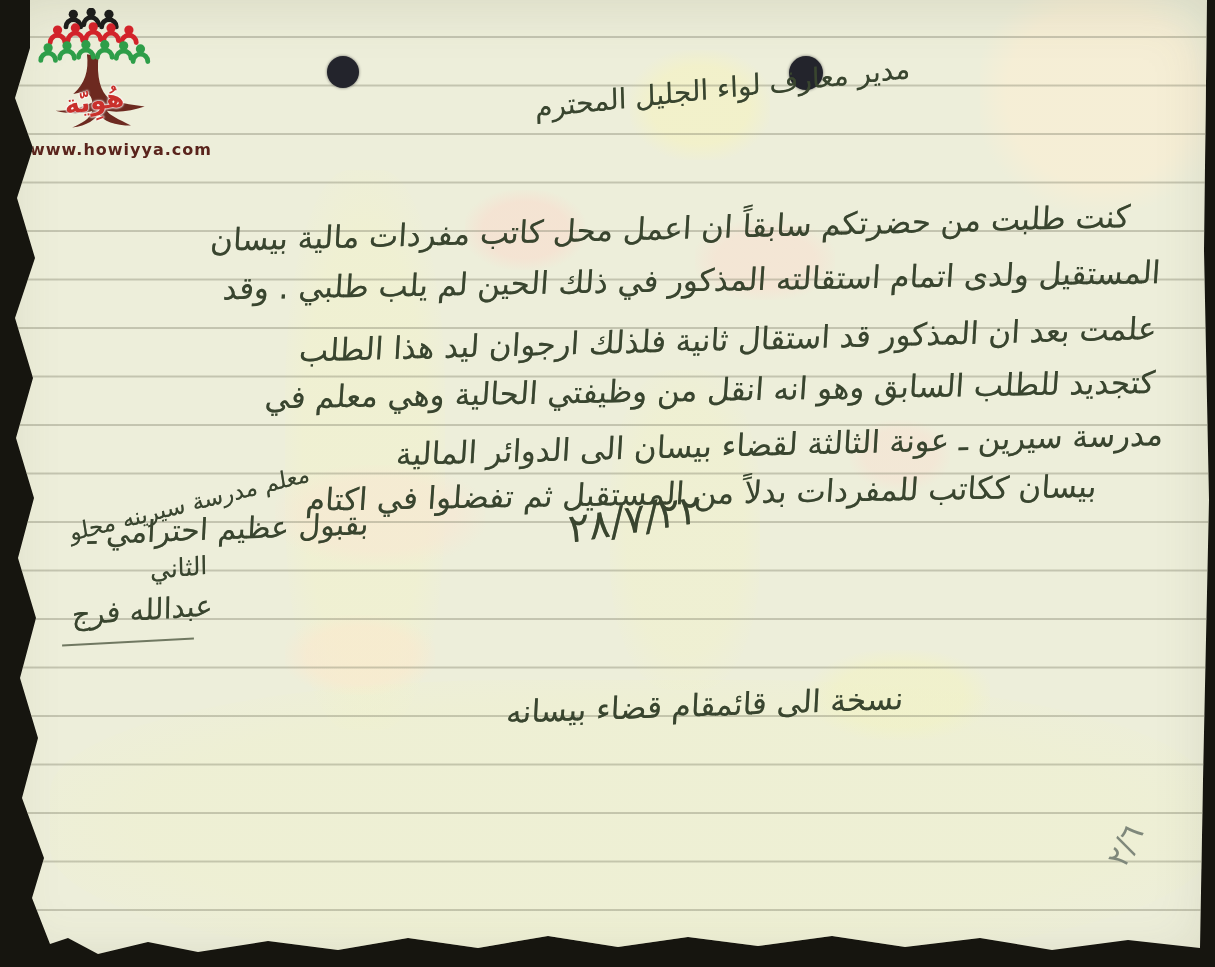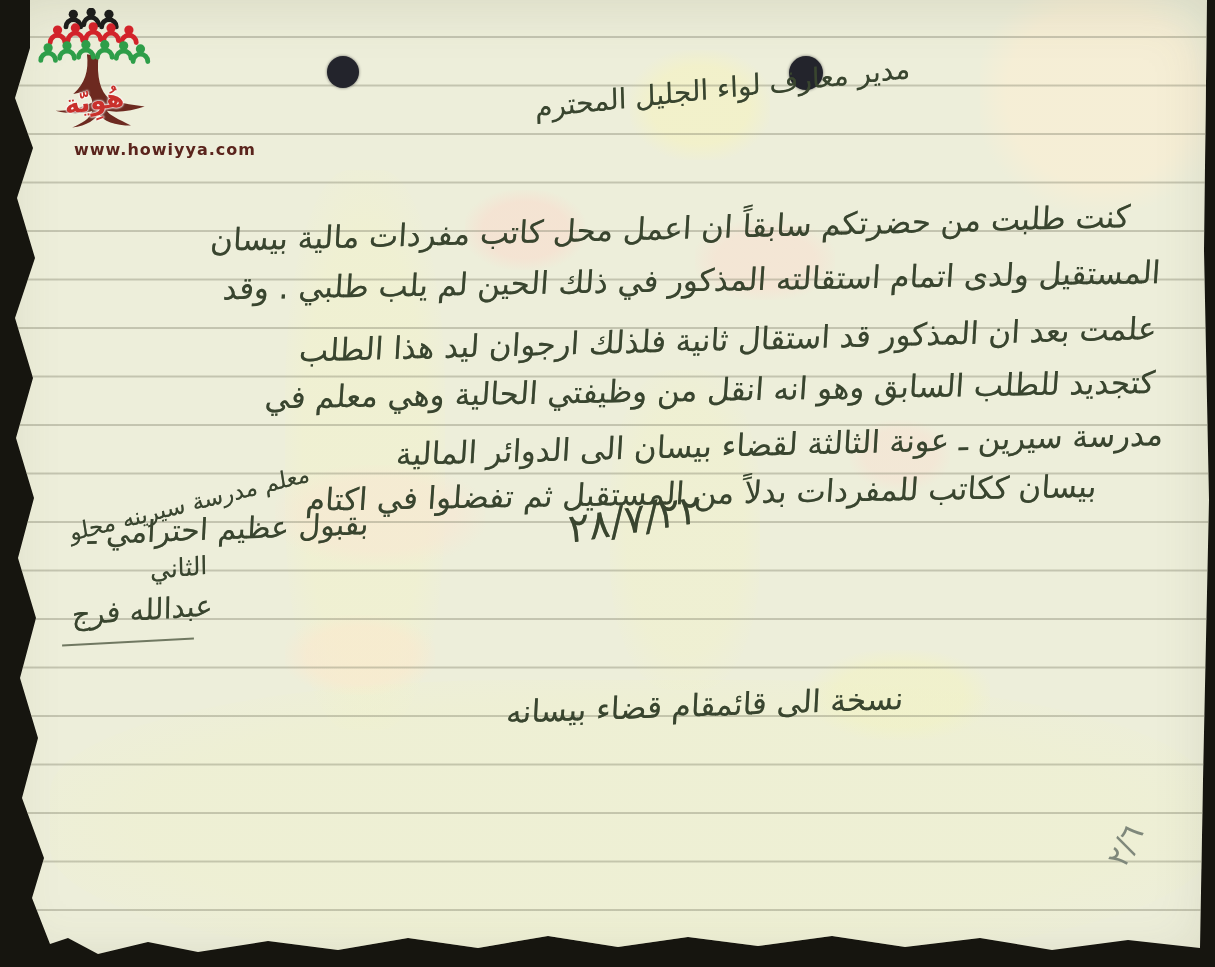--- a/index.html
+++ b/index.html
@@ -33,21 +33,20 @@
     transform-origin:right center;
     text-shadow:0 0 .6px rgba(57,69,47,.55);
   }
   .rtl{direction:rtl;text-align:right;}
   .hole{position:absolute;border-radius:50%;background:#23242c;box-shadow:0 0 3px rgba(20,20,25,.6);}
   .logo{position:absolute;left:24px;top:8px;width:180px;height:150px;}
   .logo-url{
     position:absolute;left:6px;top:132px;width:180px;
     font-size:16px;font-weight:bold;letter-spacing:1px;color:#5a241c;
     font-family:"DejaVu Sans",sans-serif;
-    margin-left:44px;
   }
   .brand-word{
     position:absolute;left:40px;top:78px;font-size:26px;font-weight:bold;color:#c9302c;
     transform:rotate(-8deg);
     text-shadow:0 0 2px #fff,0 0 2px #fff,0 0 3px #fff;
     direction:rtl;
   }
   .pencil{color:#7f887b;text-shadow:none;}
   .sig-underline{position:absolute;left:62px;top:641px;width:132px;height:2px;
     background:rgba(70,80,56,.75);transform:rotate(-3deg);}

